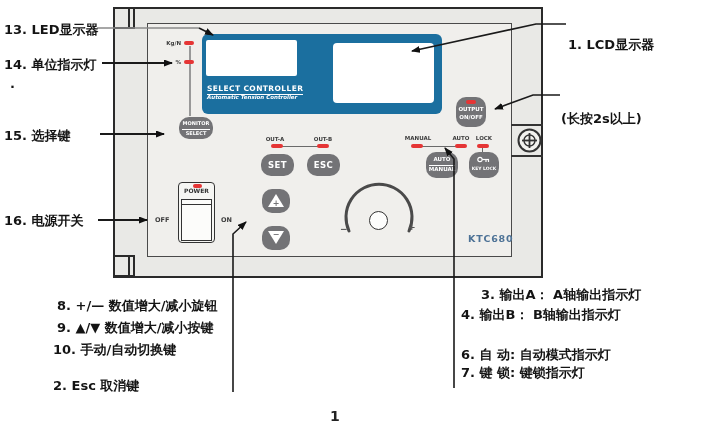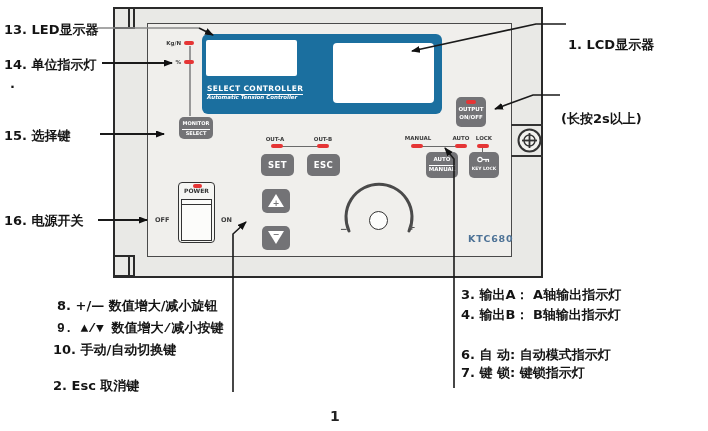--- a/index.html
+++ b/index.html
@@ -22,21 +22,21 @@
   .led-display{position:absolute;left:206px;top:40px;width:91px;height:36px;background:#fff;border-radius:2px;z-index:3;}
   .lcd-display{position:absolute;left:333px;top:43px;width:101px;height:60px;background:#fff;border-radius:4px;z-index:3;}
   .brand-title{position:absolute;left:207px;top:84px;color:#fff;font-size:7.5px;font-weight:bold;
                letter-spacing:.4px;border-bottom:1px solid #fff;padding-bottom:1px;z-index:3;white-space:nowrap;}
   .brand-sub{position:absolute;left:207px;top:94px;color:#fff;font-size:5.5px;font-weight:bold;
              font-style:italic;z-index:3;white-space:nowrap;}
 
   
   .led{position:absolute;height:4px;border-radius:2px;background:#e53535;z-index:4;}
   .smlbl{position:absolute;font-size:5.5px;font-weight:bold;color:#3d3d3d;z-index:4;white-space:nowrap;}
-  .btn{position:absolute;background:#737376;border-radius:5px;color:#fff;text-align:center;
+  .btn{position:absolute;background:#737376;border-radius:10px;color:#fff;text-align:center;
        font-weight:bold;z-index:4;box-sizing:border-box;}
   .thinline{position:absolute;background:#6a6a6a;z-index:3;}
   .divline{border-top:1px solid #fff;margin:1px 3px 0 3px;}
 
   
   .monitor{left:179px;top:117px;width:34px;height:22px;font-size:5px;padding-top:3px;line-height:1.5;}
   
   .setbtn{left:261px;top:154px;width:33px;height:22px;font-size:8.5px;line-height:22px;letter-spacing:.5px;}
   .escbtn{left:307px;top:154px;width:33px;height:22px;font-size:8.5px;line-height:22px;letter-spacing:.5px;}
   
@@ -178,25 +178,25 @@
   <div class="lbl" style="left:4px;top:21px;">13. LED显示器</div>
   <div class="lbl" style="left:4px;top:56px;">14. 单位指示灯</div>
   <div class="lbl" style="left:10px;top:76px;">.</div>
   <div class="lbl" style="left:4px;top:127px;">15. 选择键</div>
   <div class="lbl" style="left:4px;top:212px;">16. 电源开关</div>
 
   <div class="lbl" style="left:568px;top:14px;margin-top:22px;">1. LCD显示器</div>
   <div class="lbl" style="left:561px;top:110px;">(长按2s以上)</div>
 
   <div class="lbl" style="left:57px;top:297px;">8. +/—  数值增大/减小旋钮</div>
-  <div class="lbl" style="left:57px;top:319px;font-family:Liberation Mono, monospace;">9. ▲/▼ 数值增大/减小按键</div>
+  <div class="lbl" style="left:57px;top:319px;">9. ▲/▼ 数值增大/减小按键</div>
   <div class="lbl" style="left:53px;top:341px;">10. 手动/自动切换键</div>
   <div class="lbl" style="left:53px;top:377px;">2. Esc  取消键</div>
 
-  <div class="lbl" style="left:461px;top:286px;">3. 输出A： A轴输出指示灯</div>
+  <div class="lbl" style="left:481px;top:286px;">3. 输出A： A轴输出指示灯</div>
   <div class="lbl" style="left:461px;top:306px;">4. 输出B： B轴输出指示灯</div>
   <div class="lbl" style="left:461px;top:346px;">6. 自 动:  自动模式指示灯</div>
   <div class="lbl" style="left:461px;top:364px;">7. 键 锁:  键锁指示灯</div>
 
   <div class="pageno">1</div>
 
   <svg class="overlay" width="708" height="431">
     <defs>
       <marker id="arr" markerWidth="10" markerHeight="8" refX="8" refY="3.5" orient="auto" markerUnits="userSpaceOnUse">
         <path d="M0,0 L9,3.5 L0,7 Z" fill="#111"></path>

